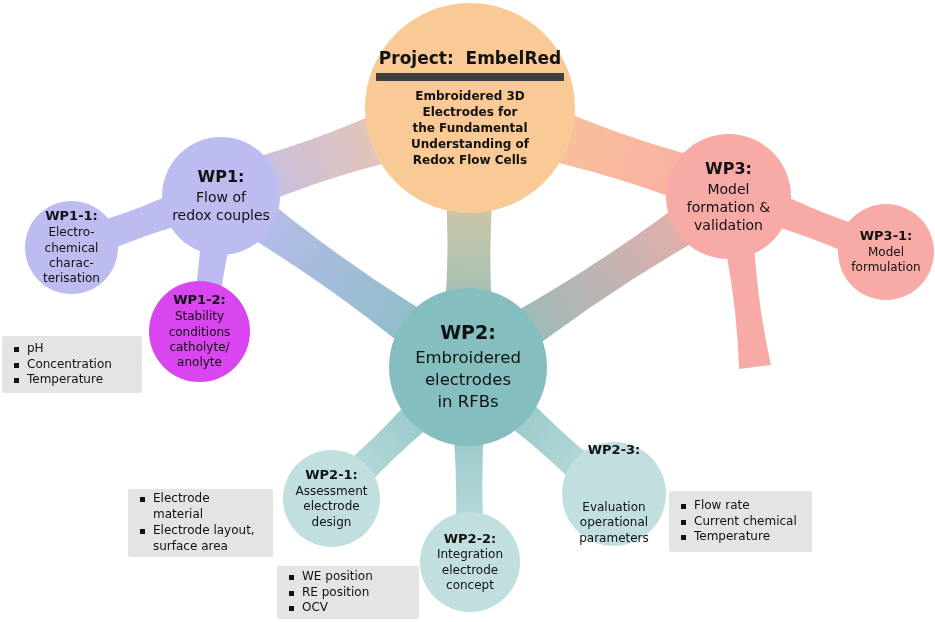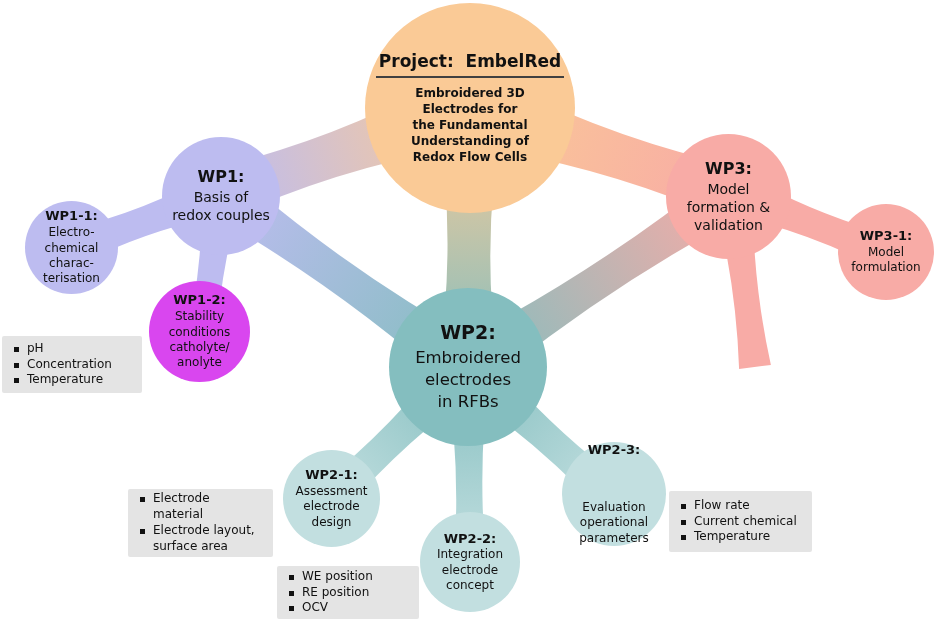--- a/index.html
+++ b/index.html
@@ -25,21 +25,21 @@
     align-items: center;
     justify-content: center;
     text-align: center;
     line-height: 1.3;
   }
   .node-title { font-weight: bold; white-space: pre-line; }
   .node-body  { white-space: pre-line; }
 
   .node-project .node-title {
     font-size: 17px;
-    border-bottom: 2px solid #404040;
+    border-bottom: 8px solid #404040;
     padding: 0 3px 4px 3px;
     margin-bottom: 8px;
     white-space: pre;
   }
   .node-project .node-body { font-size: 12px; font-weight: bold; line-height: 1.33; }
 
   .tier1 .node-title { font-size: 16px; }
   .tier1 .node-body  { font-size: 14px; }
 
   .hub .node-title { font-size: 19px; margin-bottom: 2px; }
@@ -165,21 +165,21 @@
     <div class="node-title">Project:  EmbelRed</div>
     <div class="node-body">Embroidered 3D
 Electrodes for
 the Fundamental
 Understanding of
 Redox Flow Cells</div>
   </div>
 
   <div class="node tier1" style="left: 162px; top: 137px; width: 118px; height: 118px; background-color: rgb(189, 188, 240);">
     <div class="node-title">WP1:</div>
-    <div class="node-body">Basis of
+    <div class="node-body">Flow of
 redox couples</div>
   </div>
 
   <div class="node tier2" style="left: 25px; top: 201px; width: 93px; height: 93px; background-color: rgb(189, 188, 240);">
     <div class="node-title">WP1-1:</div>
     <div class="node-body">Electro-
 chemical
 charac-
 terisation</div>
   </div>

